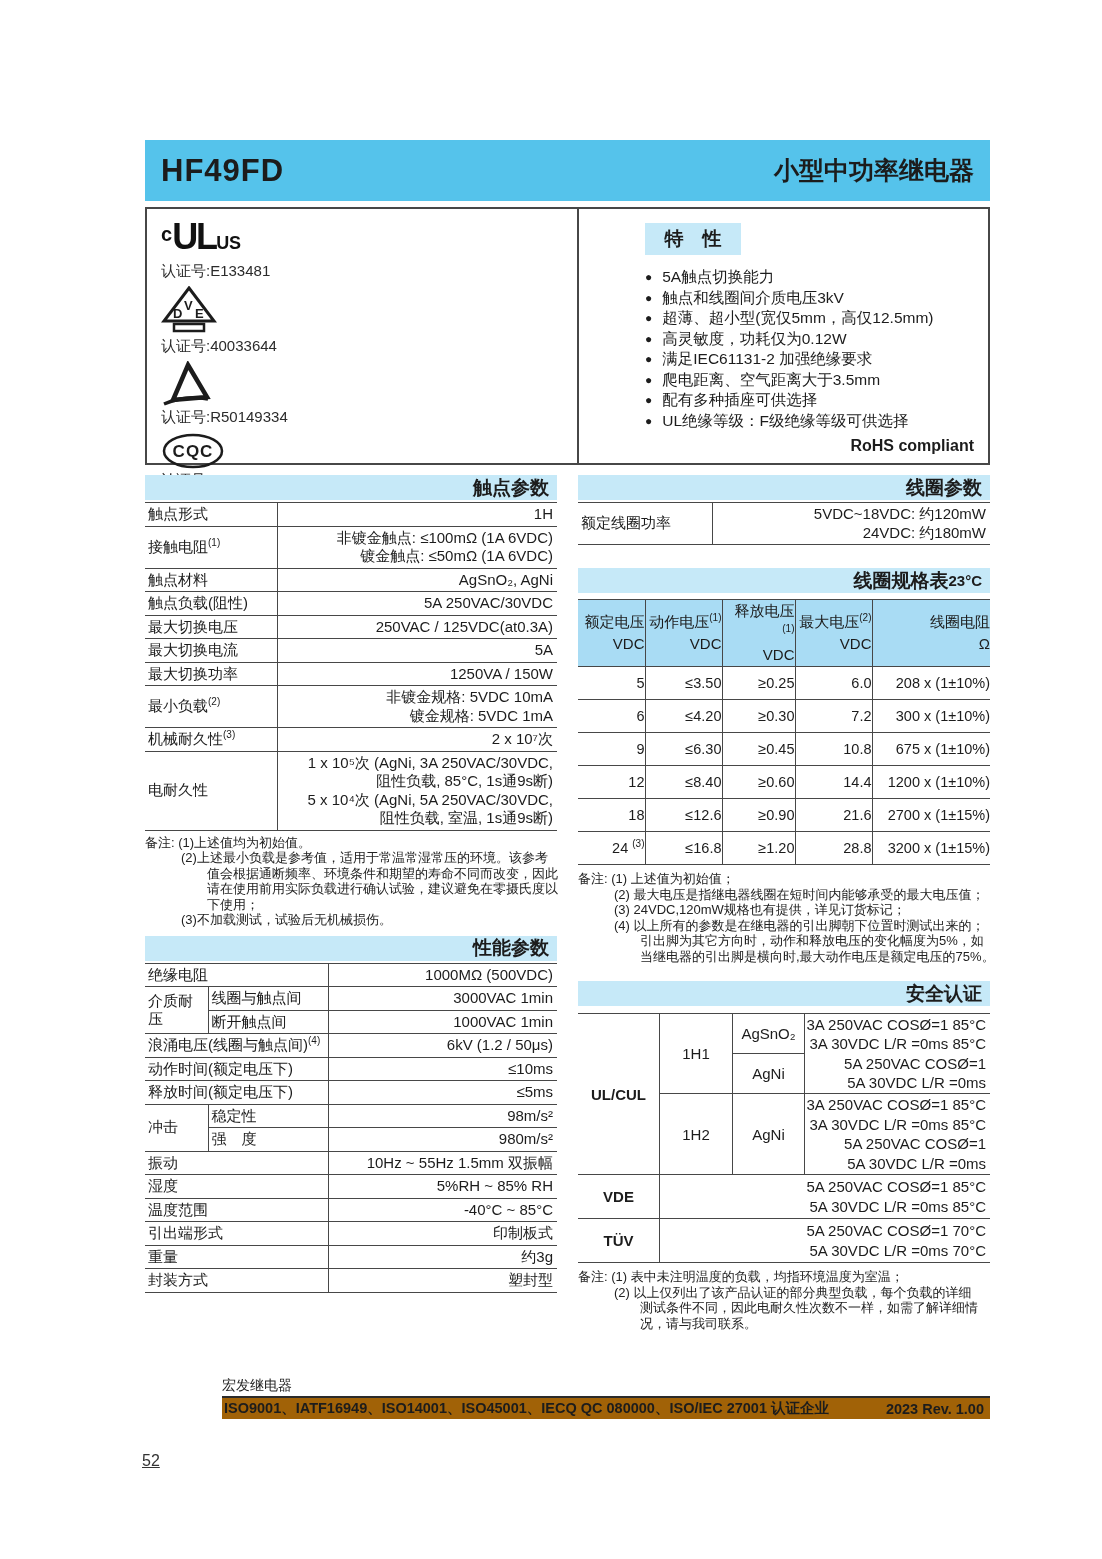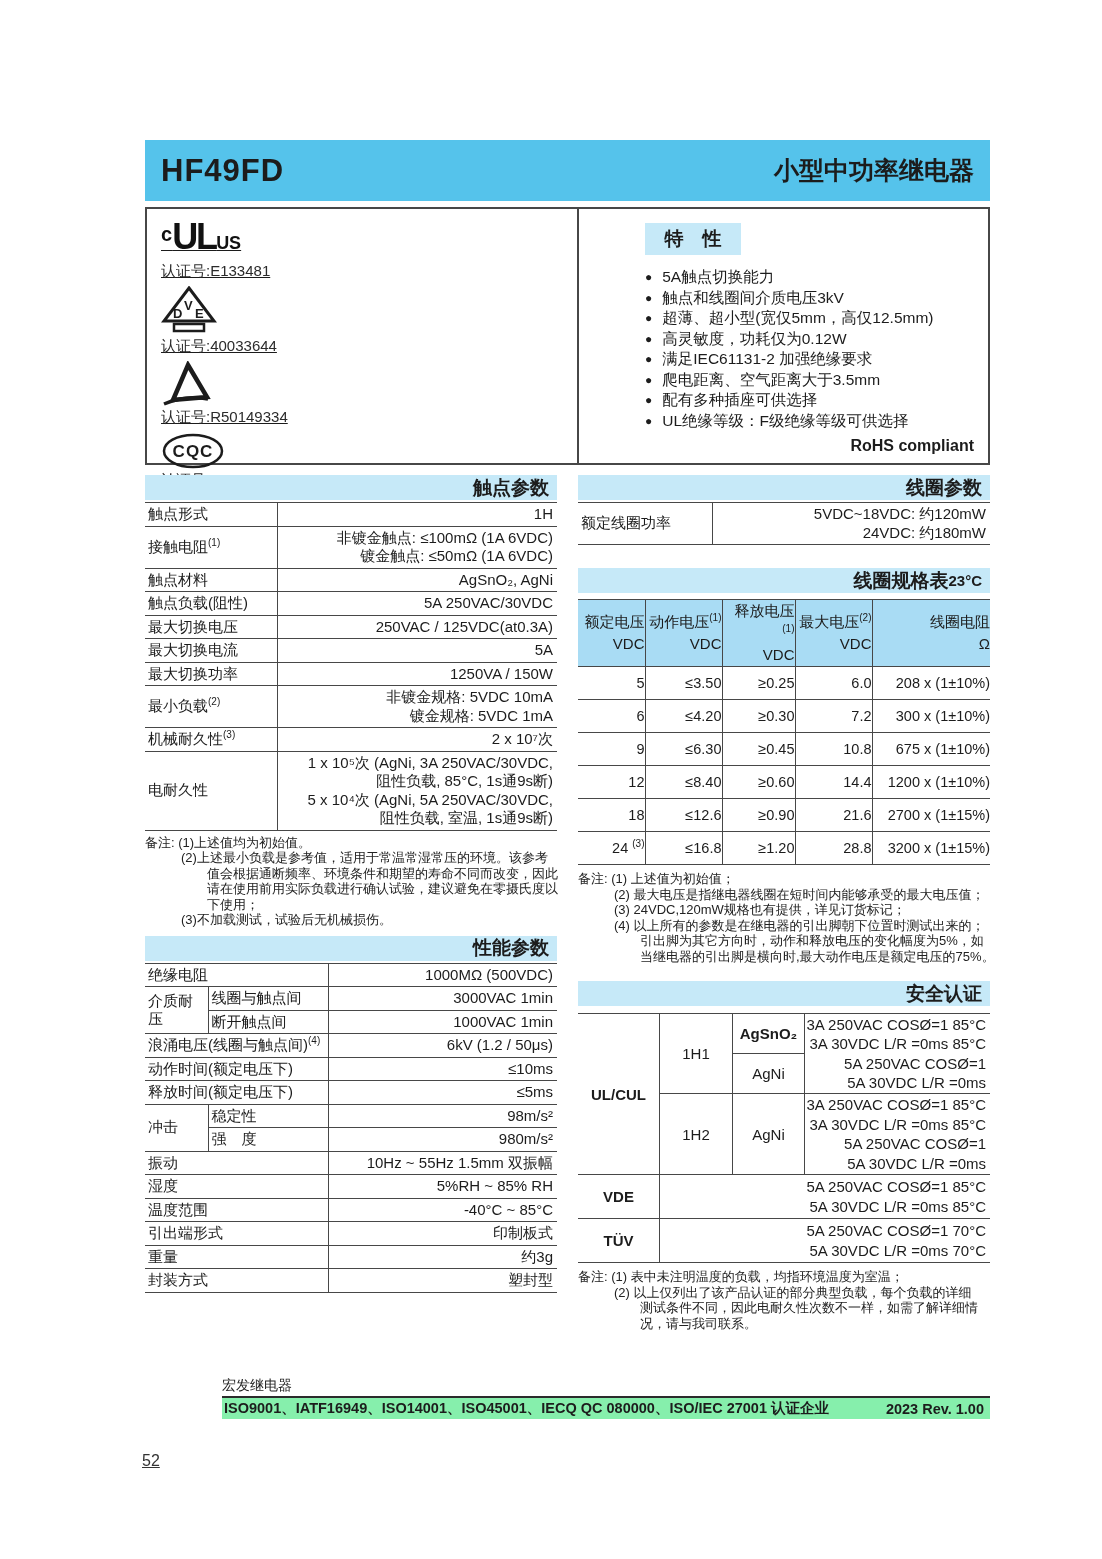--- a/index.html
+++ b/index.html
@@ -16,21 +16,21 @@
   }
   .model { font-size:31px; font-weight:bold; letter-spacing:1px; }
   .prodname { font-size:25px; font-weight:bold; }
   
   .certbox {
     position:absolute; left:145px; top:207px; width:845px; height:258px;
     border:2px solid #474747; display:flex;
   }
   .certleft { width:432px; border-right:2px solid #474747; padding:8px 0 0 14px; }
   .certright { flex:1; position:relative; padding:14px 14px 8px 66px; }
-  .cert-item { margin-bottom:5px;text-decoration:underline; }
+  .cert-item { margin-bottom:5px; }
   .cert-num { font-size:15px; color:#2b2b2b; margin-top:1px; }
   .ul-logo { font-weight:bold; color:#111; line-height:34px; }
   .ul-c { font-size:20px; vertical-align:8px; }
   .ul-mark { font-size:36px; letter-spacing:-2px; }
   .ul-us { font-size:18px; }
   .logo-svg { display:block; }
   .feat-title {
     width:96px; text-align:center; background:#c6e9f8; font-weight:bold;
     font-size:19px; padding:3px 0; margin-bottom:12px;
   }
@@ -68,30 +68,30 @@
   
   .stable { margin-top:7px; border-top:1.5px solid #474747; font-size:15px; }
   .srow { display:flex; border-bottom:1.5px solid #474747; }
   .scol1 { width:82px; border-right:1.5px solid #474747; display:flex; align-items:center; justify-content:center; font-weight:bold; }
   .sbody { flex:1; }
   .sgroup { display:flex; height:80px; }
   .sgroup.g1 { border-bottom:1.5px solid #474747; }
   .scol2 { width:73px; border-right:1.5px solid #474747; display:flex; align-items:center; justify-content:center; }
   .scol3 { width:72px; border-right:1.5px solid #474747; display:flex; flex-direction:column; }
   .scol3 .mat { flex:1; display:flex; align-items:center; justify-content:center; }
-  .scol3 .mat.m1 { border-bottom:1.5px solid #474747;font-weight:bold; }
+  .scol3 .mat.m1 { border-bottom:1.5px solid #474747; }
   .scol3.single { align-items:center; justify-content:center; flex-direction:row; display:flex; }
   .scol4 { flex:1; display:flex; flex-direction:column; justify-content:center; text-align:right; padding-right:4px; line-height:19.5px; }
   .srow.plain { height:44px; }
   .sval { flex:1; display:flex; flex-direction:column; justify-content:center; text-align:right; padding-right:4px; line-height:20px; }
   
   .company { position:absolute; left:222px; top:1377px; font-size:14px; }
   .isobar {
     position:absolute; left:222px; top:1396px; width:768px; height:23px;
-    background:#86efac; border-top:2px solid #2b2b2b;
+    background:#a16207; border-top:2px solid #2b2b2b;
     display:flex; align-items:center; justify-content:space-between;
     font-weight:bold; font-size:14.5px; padding:0 6px 0 2px;
   }
   .pagenum { position:absolute; left:142px; top:1452px; font-size:16px; color:#333;text-decoration:underline; }
   .vline { line-height:18.5px; }
 </style>
 </head>
 <body>
 
 <div class="page">

